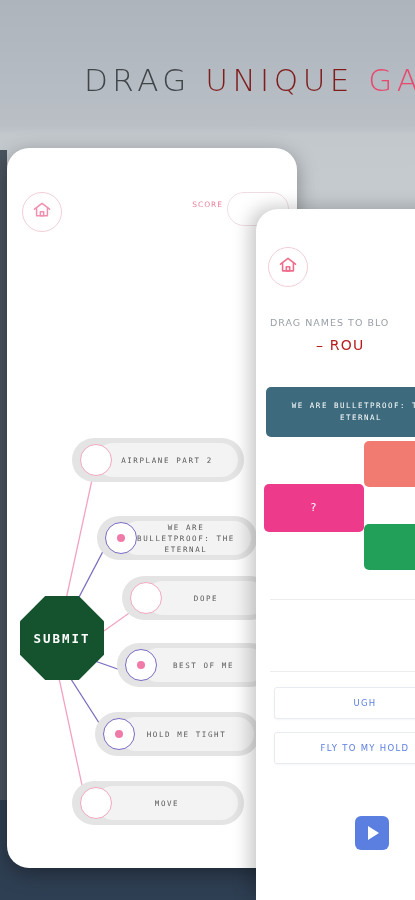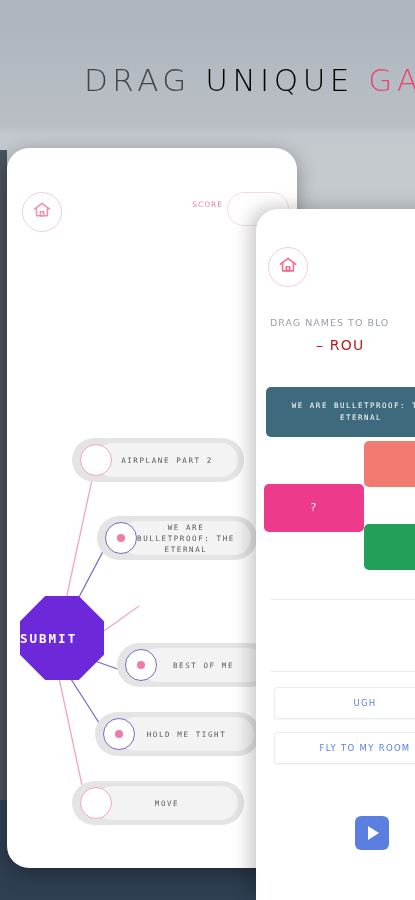--- a/index.html
+++ b/index.html
@@ -15,21 +15,21 @@
 
   
   .headline {
     position: absolute; top: 62px; left: 0; width: 415px;
     white-space: nowrap;
     font-family: "DejaVu Sans", sans-serif;
     font-size: 31px; font-weight: 300; letter-spacing: 4.5px;
     padding-left: 84px;
   }
   .hl-a { color: #3f4549; }
-  .hl-b { color: #000000; }
+  .hl-b { color: #7f1d1d; }
   .hl-c { color: #e8486f; }
 
   
   .stage-dark {
     position: absolute; left: 0; top: 793px; width: 258px; height: 107px;
     background: #2f3f53;
   }
   .stage-dark-strip {
     position: absolute; left: 0; top: 150px; width: 7px; height: 650px;
     background: #49535f;
@@ -63,23 +63,23 @@
     border: 1.2px solid #f0dde2; background: #fff;
   }
 
   
   .links { position: absolute; left: 0; top: 0; width: 290px; height: 652px; }
 
   
   .submit {
     position: absolute; left: 13px; top: 448px;
     width: 84px; height: 84px;
-    background: #6d28d9;
+    background: #14532d;
     clip-path: polygon(30% 0%, 70% 0%, 100% 30%, 100% 70%, 70% 100%, 30% 100%, 0% 70%, 0% 30%);
-    display: flex; align-items: center; justify-content: flex-start;
+    display: flex; align-items: center; justify-content: center;
   }
   .submit span {
     color: #ffffff; font-size: 12.5px; letter-spacing: 2px; font-weight: bold;
   }
 
   
   .song-row {
     position: absolute; height: 44px;
     background: #e4e4e4; border-radius: 22px;
     display: flex; align-items: center;
@@ -202,20 +202,26 @@
 
   <div class="song-row" style="left:90px; top:368px; width:160px;">
     <div class="node purple">
         <span class="dot"></span>
       </div>
     <div class="inner">
       <span class="label">WE ARE BULLETPROOF: THE ETERNAL</span>
     </div>
   </div>
 
+  <div class="song-row" style="left:115px; top:428px; width:150px;">
+    <div class="node pink"></div>
+    <div class="inner">
+      <span class="label">DOPE</span>
+    </div>
+  </div>
 
   <div class="song-row" style="left:88px; top:564px; width:165px;">
     <div class="node purple">
         <span class="dot"></span>
       </div>
     <div class="inner">
       <span class="label">HOLD ME TIGHT</span>
     </div>
   </div>
 
@@ -275,15 +281,15 @@
     <span class="tri"></span>
   </div>
 
   <div class="p2-divider" style="top:462px;"></div>
 
   <div class="opt-btn" style="top:478px;">
     <span>UGH</span>
   </div>
 
   <div class="opt-btn" style="top:523px;">
-    <span>FLY TO MY ROOM</span>
+    <span>FLY TO MY HOLD</span>
   </div>
 </div>
 
 </body></html>

